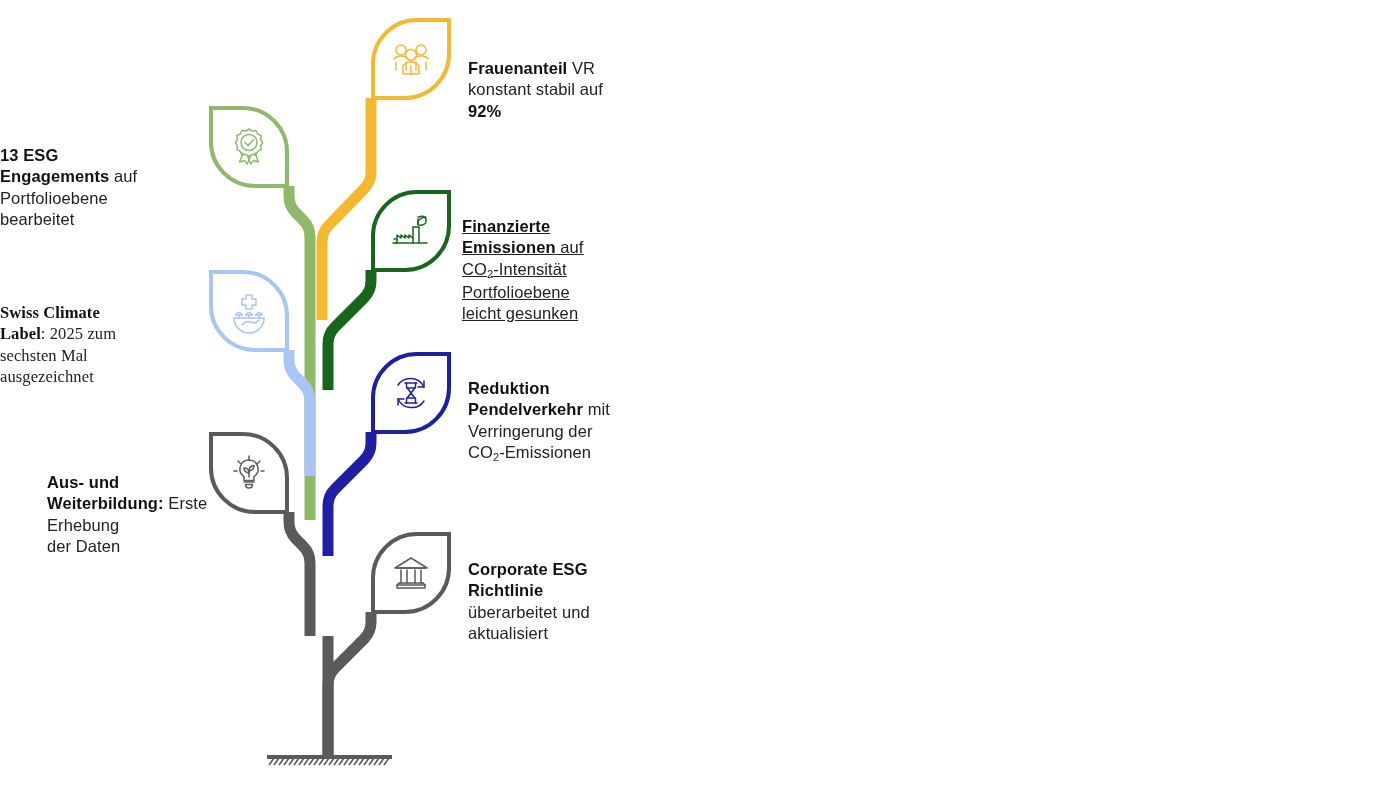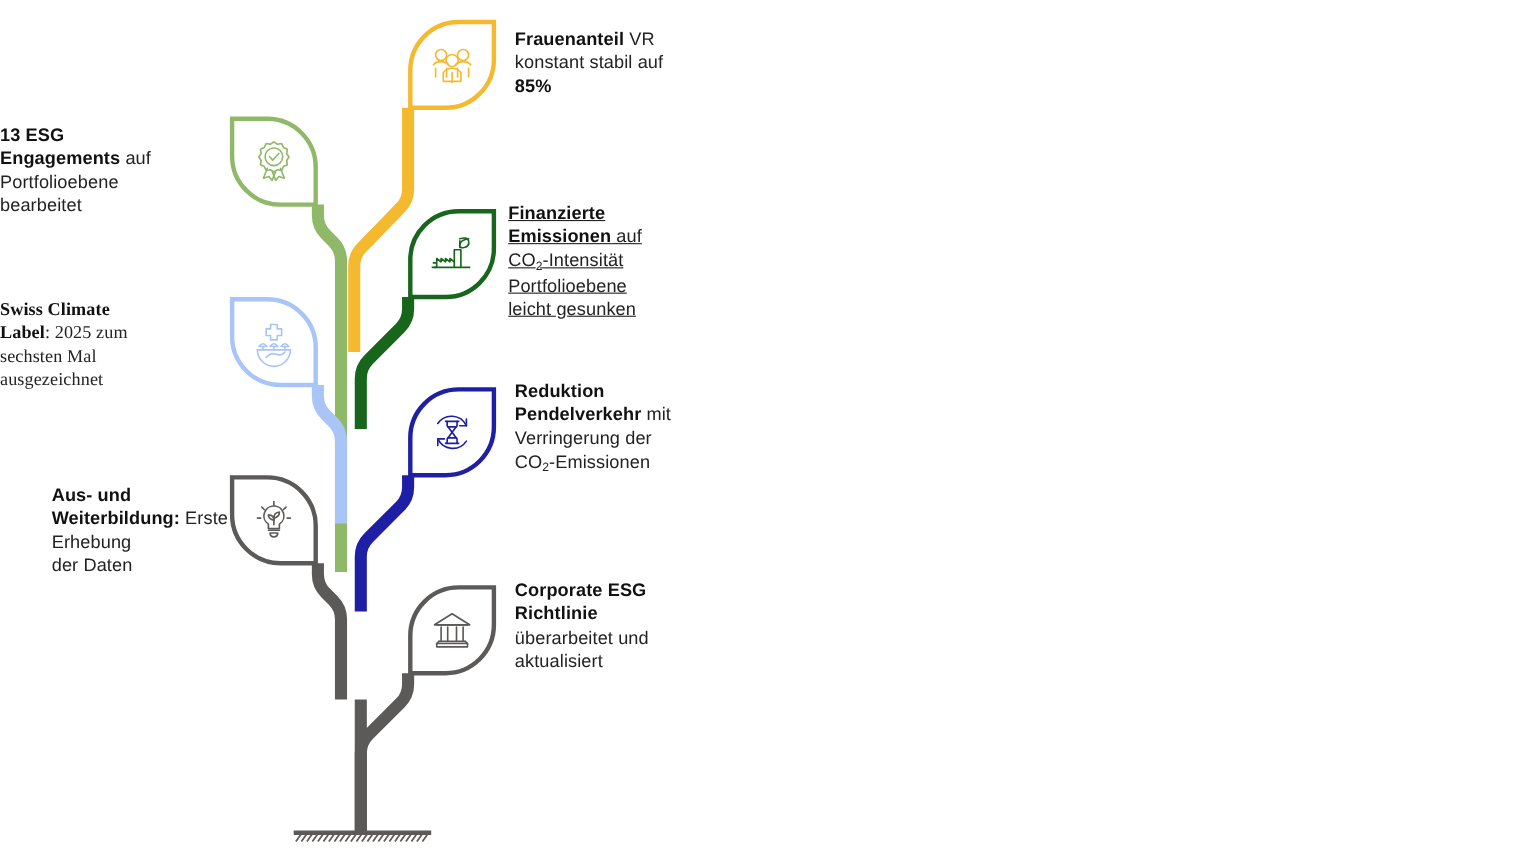--- a/index.html
+++ b/index.html
@@ -57,20 +57,21 @@
     width: 48px;
     height: 48px;
     display: block;
   }
   .caption {
     position: absolute;
     font-size: 16.5px;
     line-height: 21.3px;
     color: #222222;
     letter-spacing: 0.1px;
+    margin-top: 32px;
   }
   .caption.right-text {
     text-align: left;
   }
   .caption.left-text {
   }
   .caption b {
     font-weight: 700;
     color: #111111;
   }
@@ -143,21 +144,21 @@
           <path d="M9 27 v8 M19 27 v8"></path>
           <circle cx="34" cy="15" r="5"></circle>
           <path d="M27 24 q2-3 7-3 q5 0 7 3"></path>
           <path d="M29 27 v8 M39 27 v8"></path>
           <circle cx="24" cy="20" r="5.5"></circle>
           <path d="M16 31 q3-4 8-4 q5 0 8 4 v8 h-16 z"></path>
           <path d="M24 31 v9"></path>
         </svg>
       </span>
     </div>
-    <div class="caption right-text" style="left:468px; top:26px; width:180px;"><b>Frauenanteil</b> VR<br>konstant stabil auf<br><b>85%</b></div>
+    <div class="caption right-text" style="left:468px; top:26px; width:180px;"><b>Frauenanteil</b> VR<br>konstant stabil auf<br><b>92%</b></div>
   </div>
 
   <div class="node">
     <div class="leaf left" style="left:209px; top:106px; width:80px; height:82px; border-color:#8FB869;">
       <span class="leaf-icon">
         <svg viewBox="0 0 48 48" fill="none" stroke="#8FB869" stroke-width="1.5" stroke-linecap="round" stroke-linejoin="round">
           <path d="M24 6 l3.2 2.1 3.8-.6 1.7 3.5 3.5 1.7-.6 3.8 2.1 3.2-2.1 3.2 .6 3.8-3.5 1.7-1.7 3.5-3.8-.6-3.2 2.1-3.2-2.1-3.8 .6-1.7-3.5-3.5-1.7 .6-3.8-2.1-3.2 2.1-3.2-.6-3.8 3.5-1.7 1.7-3.5 3.8 .6z"></path>
           <circle cx="24" cy="19.5" r="8"></circle>
           <path d="M20 19.5 l3 3 5.5-6"></path>
           <path d="M18 30 l-3.5 9 5-1.5 2.8 3.5 3.2-8"></path>

